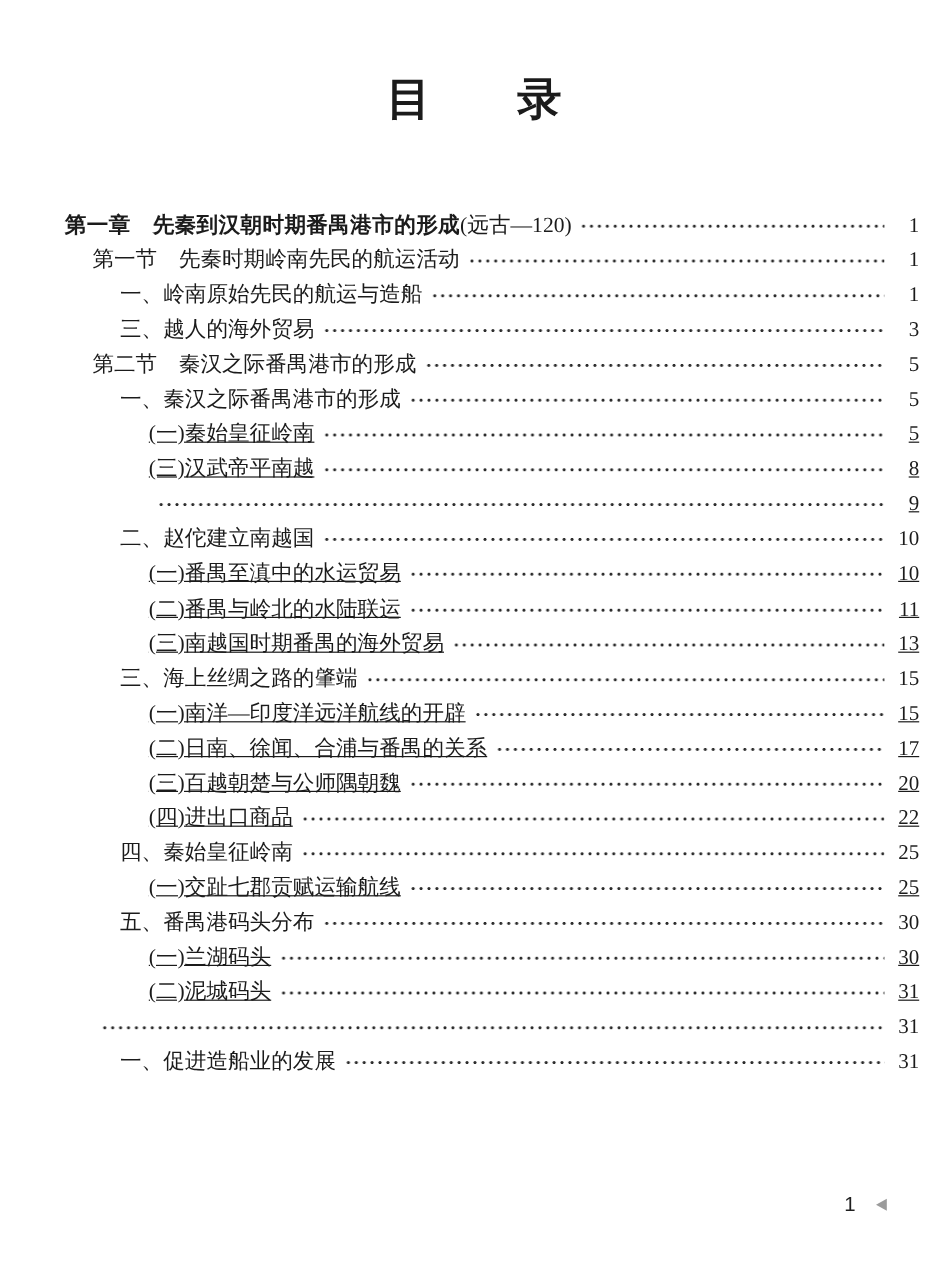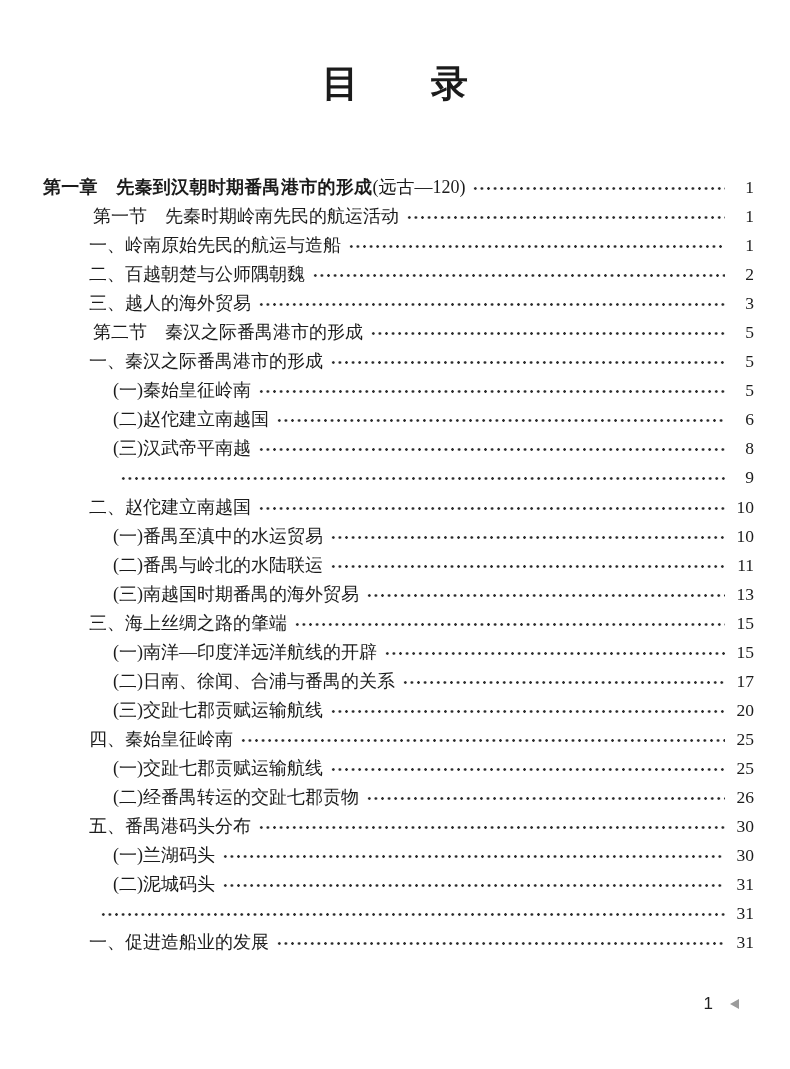--- a/index.html
+++ b/index.html
@@ -22,36 +22,36 @@
     justify-content: center;
     gap: 72px;
     font-size: 37px;
     font-weight: bold;
     line-height: 44px;
     letter-spacing: 0;
   }
   .toc {
     position: absolute;
     top: 173px;
-    left: 1px;
+    left: 12px;
     right: 0;
-    padding-right: 36px;
+    padding-right: 24px;
   }
   .row {
     display: flex;
     align-items: center;
     height: 29.05px;
     font-size: 18px;
     line-height: 29.05px;
     white-space: nowrap;
   }
   .lv-chapter { padding-left: 42px; }
-  .lv-section { padding-left: 65px; margin-left: 27px; }
+  .lv-section { padding-left: 65px; }
   .lv-sub     { padding-left: 88px; }
-  .lv-subsub  { padding-left: 112px; }
+  .lv-subsub  { padding-left: 112px; text-decoration: underline; }
   .lv-chapter .entry-text {
     font-family: "Liberation Sans", "DejaVu Sans", sans-serif;
     font-weight: bold;
     letter-spacing: 0.3px;
   }
   .entry-suffix { font-weight: normal; }
   .leader {
     flex: 1 1 auto;
     min-width: 14px;
     height: 7px;
@@ -110,50 +110,40 @@
         <span class="entry-text">第一节　先秦时期岭南先民的航运活动</span>
         <span class="leader"></span>
         <span class="pagenum">1</span>
       </div>
       <div class="row lv-sub">
         <span class="entry-text">一、岭南原始先民的航运与造船</span>
         <span class="leader"></span>
         <span class="pagenum">1</span>
       </div>
       <div class="row lv-sub">
-        <span class="entry-text">二、百越朝楚与公师隅朝魏</span>
-        <span class="leader"></span>
-        <span class="pagenum">2</span>
-      </div>
-      <div class="row lv-sub">
         <span class="entry-text">三、越人的海外贸易</span>
         <span class="leader"></span>
         <span class="pagenum">3</span>
       </div>
       <div class="row lv-section">
         <span class="entry-text">第二节　秦汉之际番禺港市的形成</span>
         <span class="leader"></span>
         <span class="pagenum">5</span>
       </div>
       <div class="row lv-sub">
         <span class="entry-text">一、秦汉之际番禺港市的形成</span>
         <span class="leader"></span>
         <span class="pagenum">5</span>
       </div>
       <div class="row lv-subsub">
         <span class="entry-text">(一)秦始皇征岭南</span>
         <span class="leader"></span>
         <span class="pagenum">5</span>
       </div>
       <div class="row lv-subsub">
-        <span class="entry-text">(二)赵佗建立南越国</span>
-        <span class="leader"></span>
-        <span class="pagenum">6</span>
-      </div>
-      <div class="row lv-subsub">
         <span class="entry-text">(三)汉武帝平南越</span>
         <span class="leader"></span>
         <span class="pagenum">8</span>
       </div>
       <div class="row lv-subsub">
         <span class="leader"></span>
         <span class="pagenum">9</span>
       </div>
       <div class="row lv-sub">
         <span class="entry-text">二、赵佗建立南越国</span>
@@ -184,38 +174,38 @@
         <span class="entry-text">(一)南洋—印度洋远洋航线的开辟</span>
         <span class="leader"></span>
         <span class="pagenum">15</span>
       </div>
       <div class="row lv-subsub">
         <span class="entry-text">(二)日南、徐闻、合浦与番禺的关系</span>
         <span class="leader"></span>
         <span class="pagenum">17</span>
       </div>
       <div class="row lv-subsub">
-        <span class="entry-text">(三)交趾七郡贡赋运输航线</span>
+        <span class="entry-text">(三)百越朝楚与公师隅朝魏</span>
         <span class="leader"></span>
         <span class="pagenum">20</span>
       </div>
+      <div class="row lv-subsub">
+        <span class="entry-text">(四)进出口商品</span>
+        <span class="leader"></span>
+        <span class="pagenum">22</span>
+      </div>
       <div class="row lv-sub">
         <span class="entry-text">四、秦始皇征岭南</span>
         <span class="leader"></span>
         <span class="pagenum">25</span>
       </div>
       <div class="row lv-subsub">
         <span class="entry-text">(一)交趾七郡贡赋运输航线</span>
         <span class="leader"></span>
         <span class="pagenum">25</span>
-      </div>
-      <div class="row lv-subsub">
-        <span class="entry-text">(二)经番禺转运的交趾七郡贡物</span>
-        <span class="leader"></span>
-        <span class="pagenum">26</span>
       </div>
       <div class="row lv-sub">
         <span class="entry-text">五、番禺港码头分布</span>
         <span class="leader"></span>
         <span class="pagenum">30</span>
       </div>
       <div class="row lv-subsub">
         <span class="entry-text">(一)兰湖码头</span>
         <span class="leader"></span>
         <span class="pagenum">30</span>

